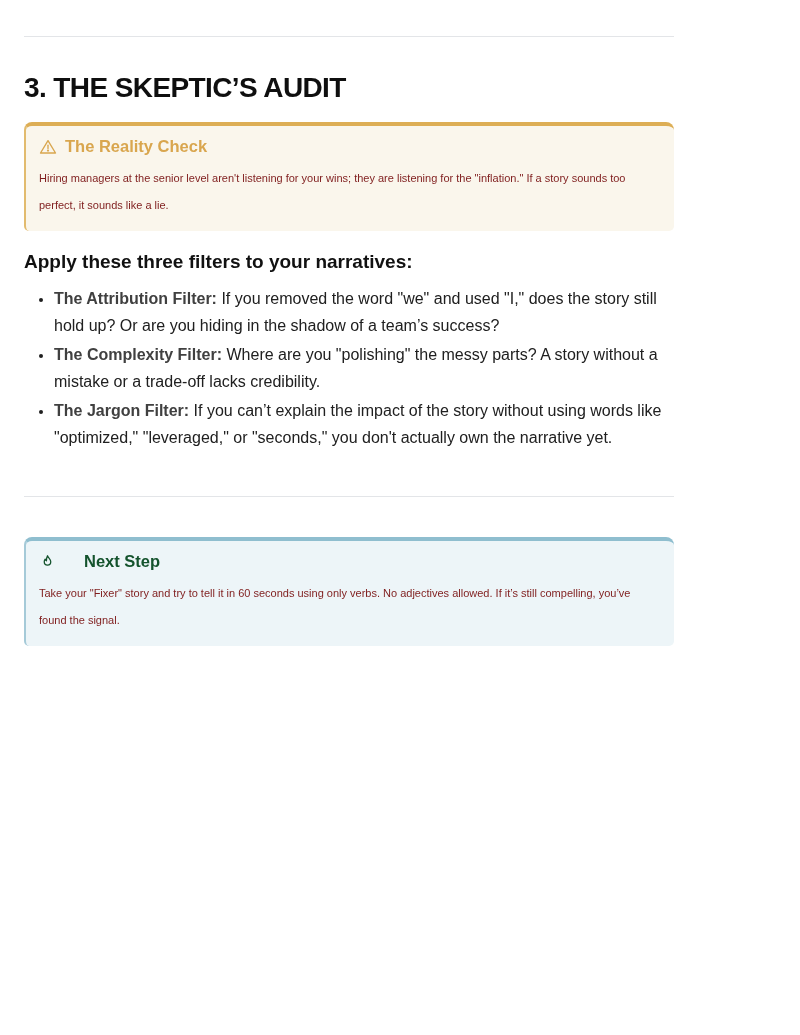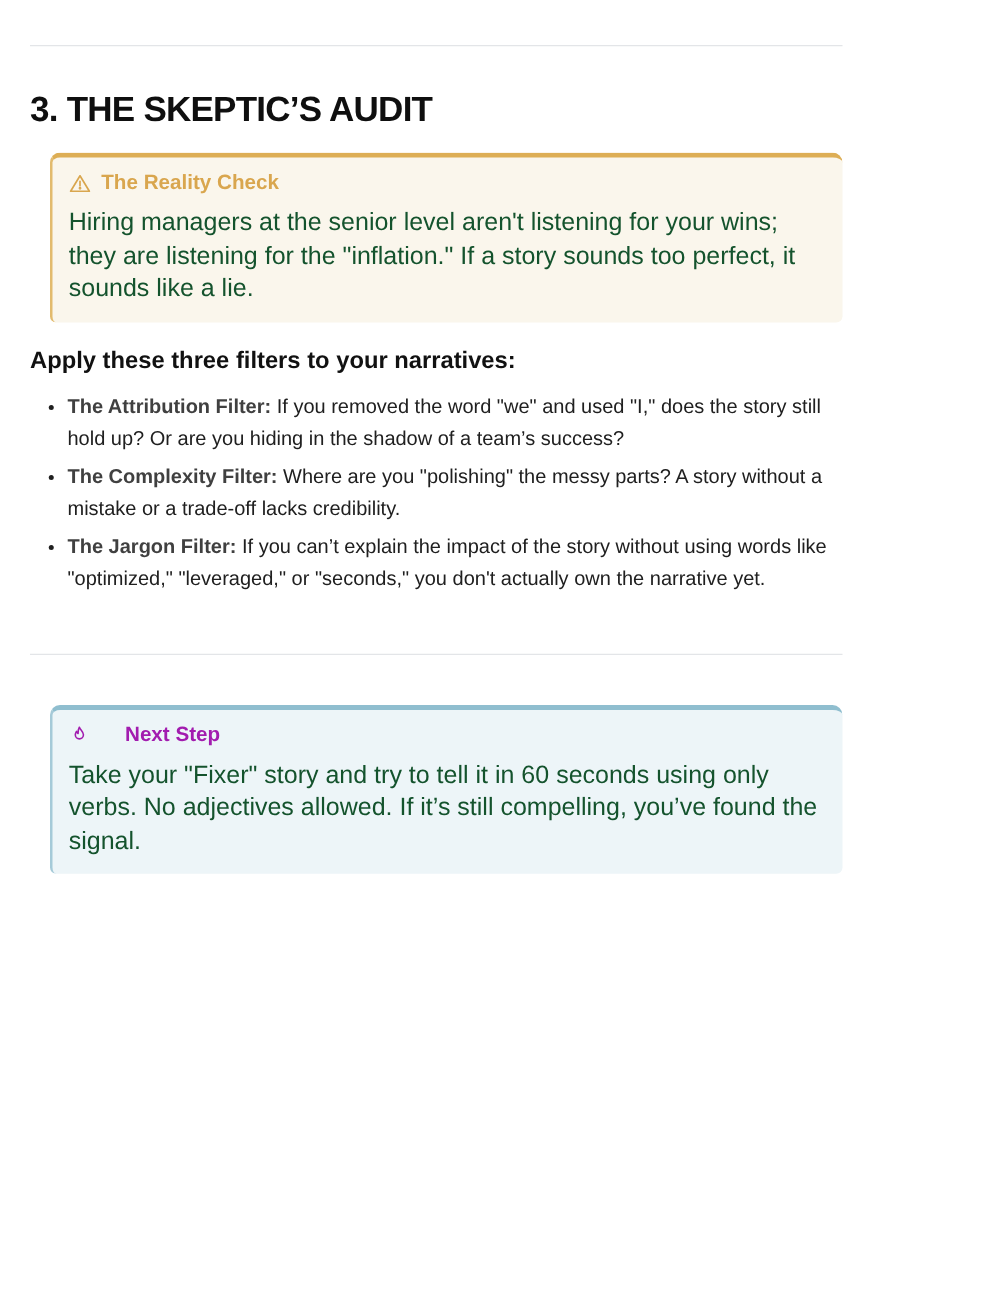--- a/index.html
+++ b/index.html
@@ -30,50 +30,49 @@
     font-size: 28px;
     line-height: 30px;
     font-weight: 800;
     letter-spacing: -0.6px;
     color: #0f0f0f;
   }
   .callout {
     margin-top: 19px;
     border-radius: 8px 8px 5px 5px;
     padding: 11px 16px 13px 13px;
-    margin-left: 16px;
   }
   .callout.amber {
     background: #faf6ec;
     border-top: 4px solid #ddae55;
     border-left: 2px solid #e2bb6e;
   }
   .callout.blue {
     background: #edf5f8;
     border-top: 4px solid #8fbecf;
     border-left: 2px solid #a5cad8;
   }
   .callout-title {
     display: flex;
     align-items: center;
     gap: 8px;
     font-size: 16.5px;
     font-weight: 700;
   }
   .callout.amber .callout-title { color: #d9a64e; }
-  .callout.blue  .callout-title { color: #a21caf; gap: 28px; }
+  .callout.blue  .callout-title { color: #14532d; gap: 28px; }
   .callout-title .icon {
     display: inline-flex;
     align-items: center;
   }
   .callout-body {
     margin-top: 9px;
-    font-size: 20px;
+    font-size: 11px;
     line-height: 26.5px;
-    color: #14532d;
+    color: #7f1d1d;
   }
   p.intro {
     margin-top: 20px;
     font-size: 19px;
     font-weight: 700;
     color: #111111;
   }
   ul.filters {
     margin-top: 13px;
     padding-left: 30px;

